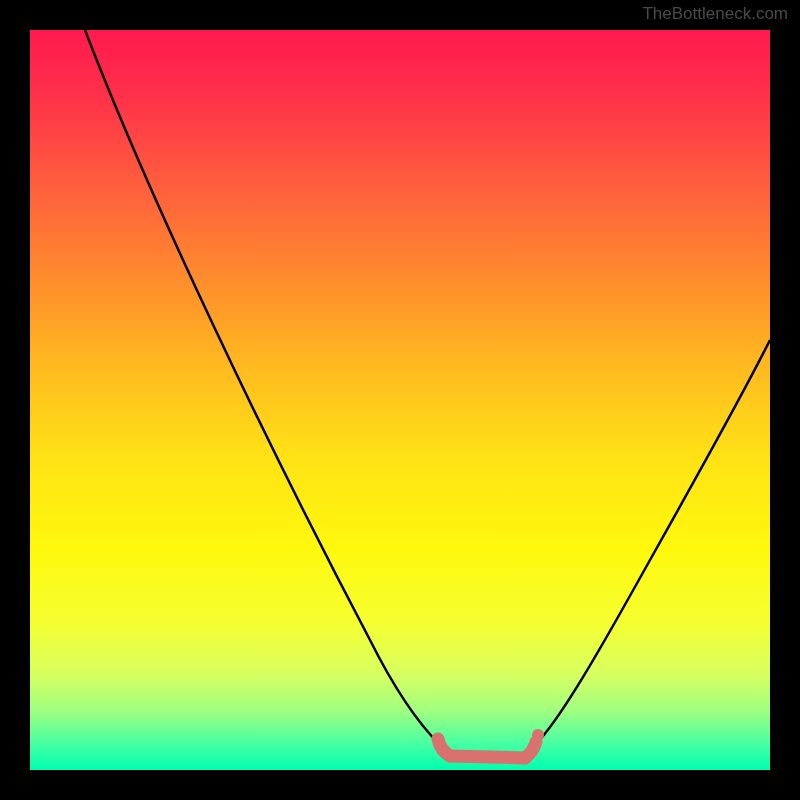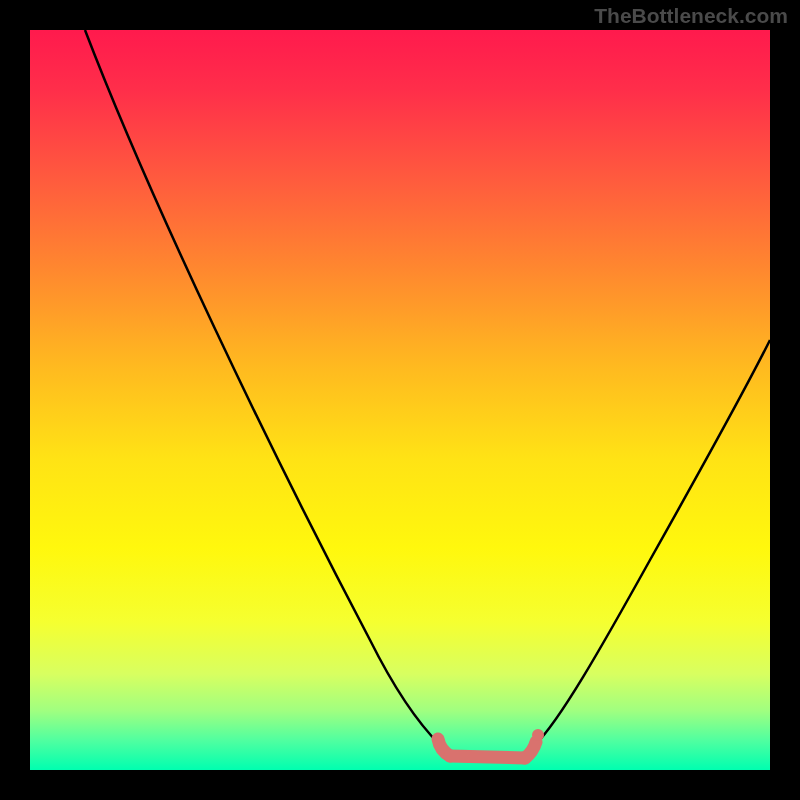--- a/index.html
+++ b/index.html
@@ -9,22 +9,22 @@
     height: 800px;
     background: #000;
     position: relative;
     font-family: Arial, sans-serif;
   }
   .watermark {
     position: absolute;
     top: 4px;
     right: 12px;
     color: #4a4a4a;
-    font-size: 21px;
-    font-weight: bold;
+    font-size: 17px;
+    font-weight: normal;
     z-index: 10;
   }
   .plot-area {
     position: absolute;
     left: 30px;
     top: 30px;
     width: 740px;
     height: 740px;
     overflow: hidden;
   }

